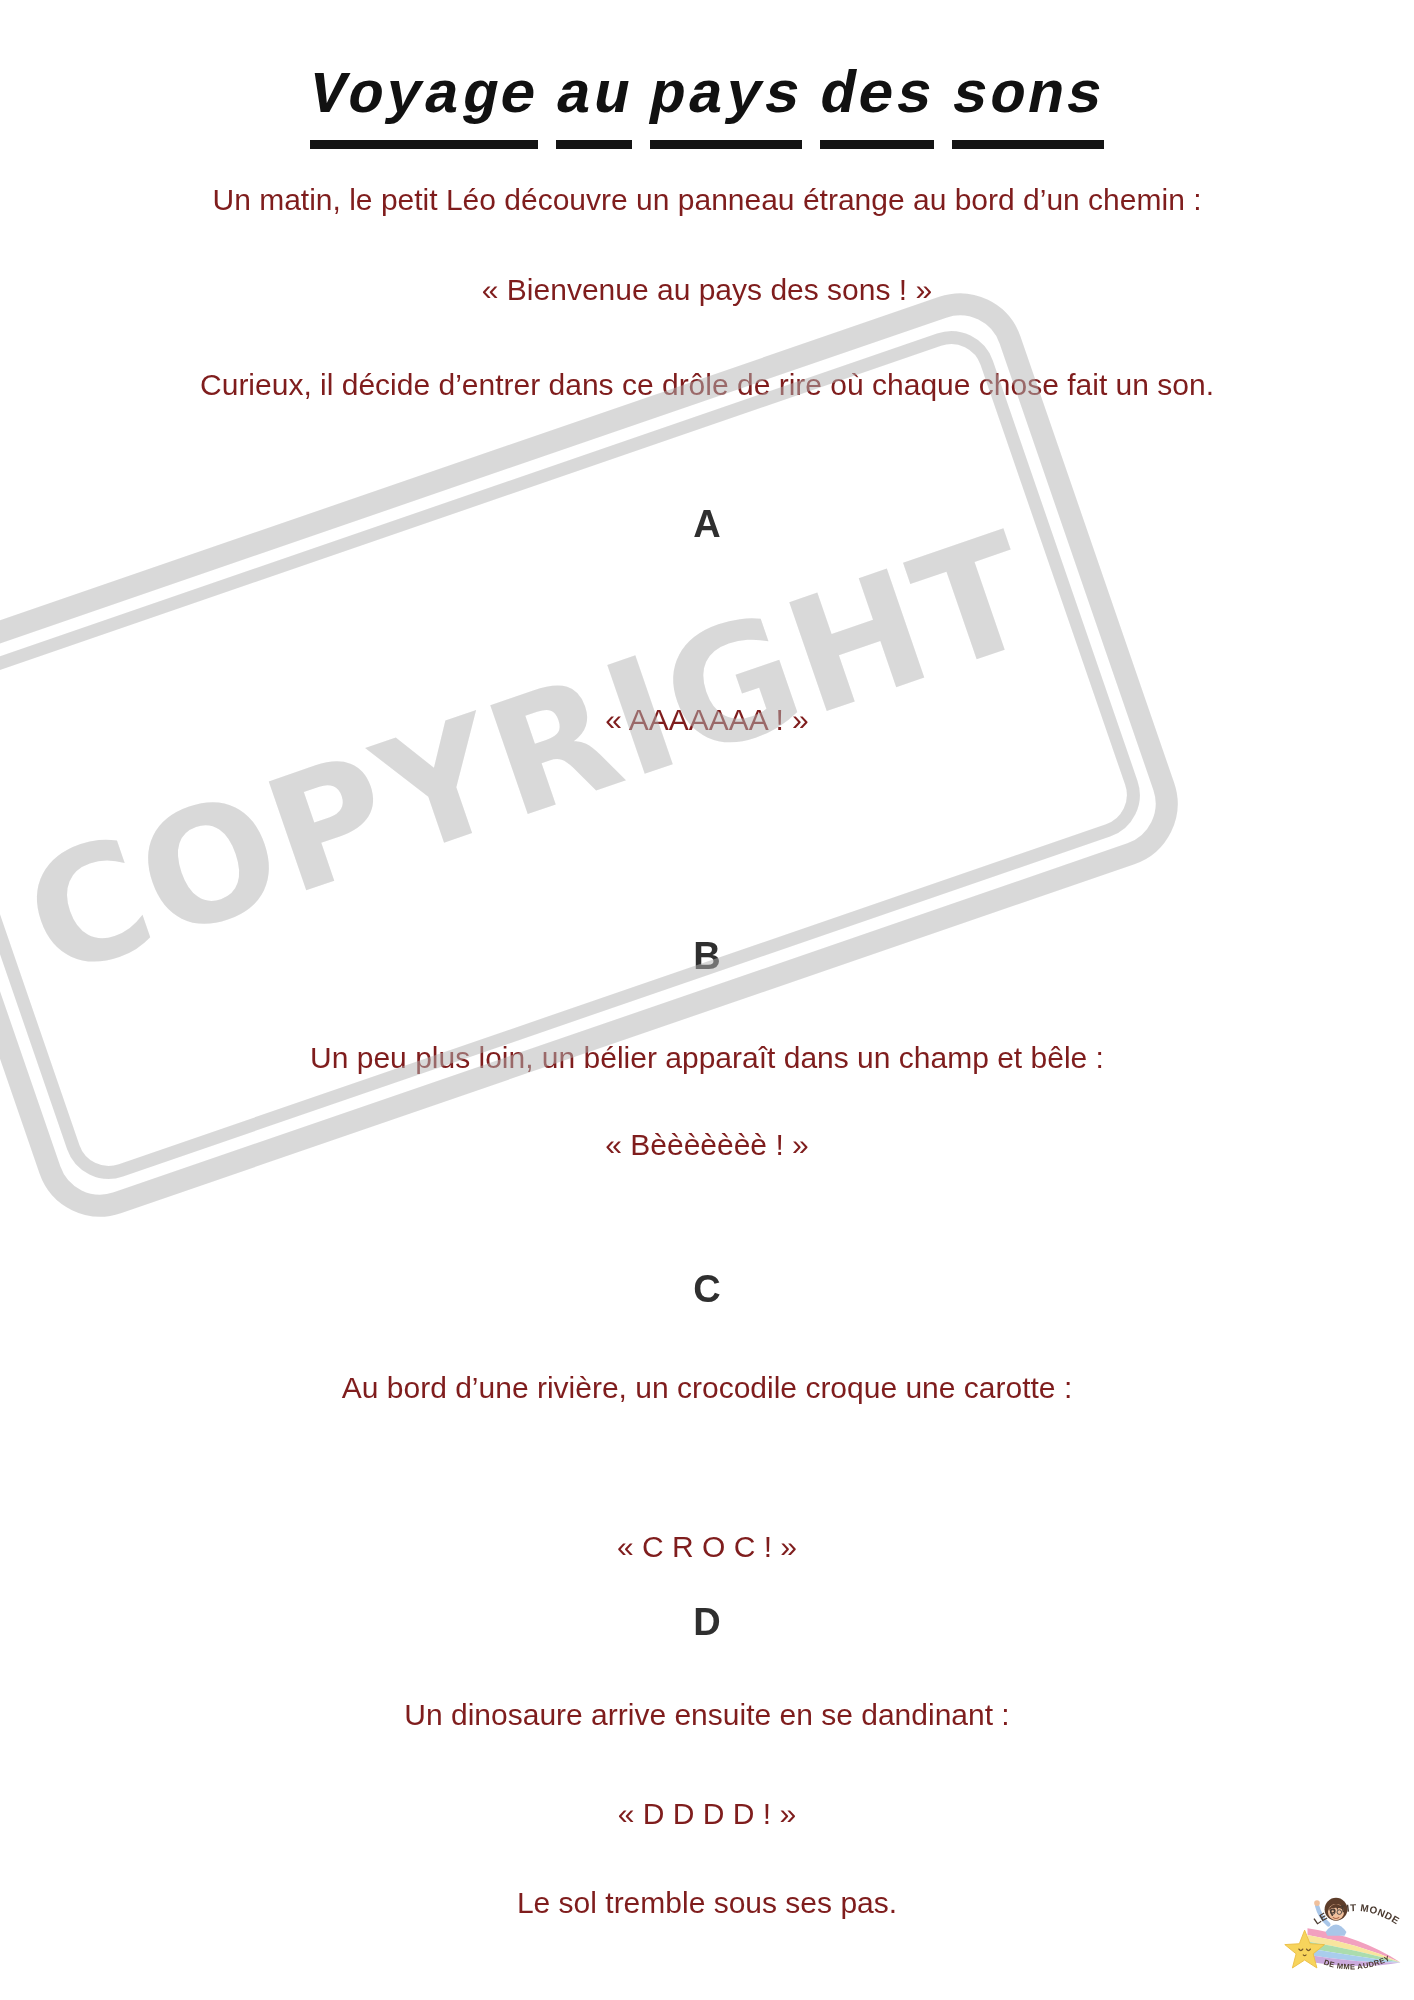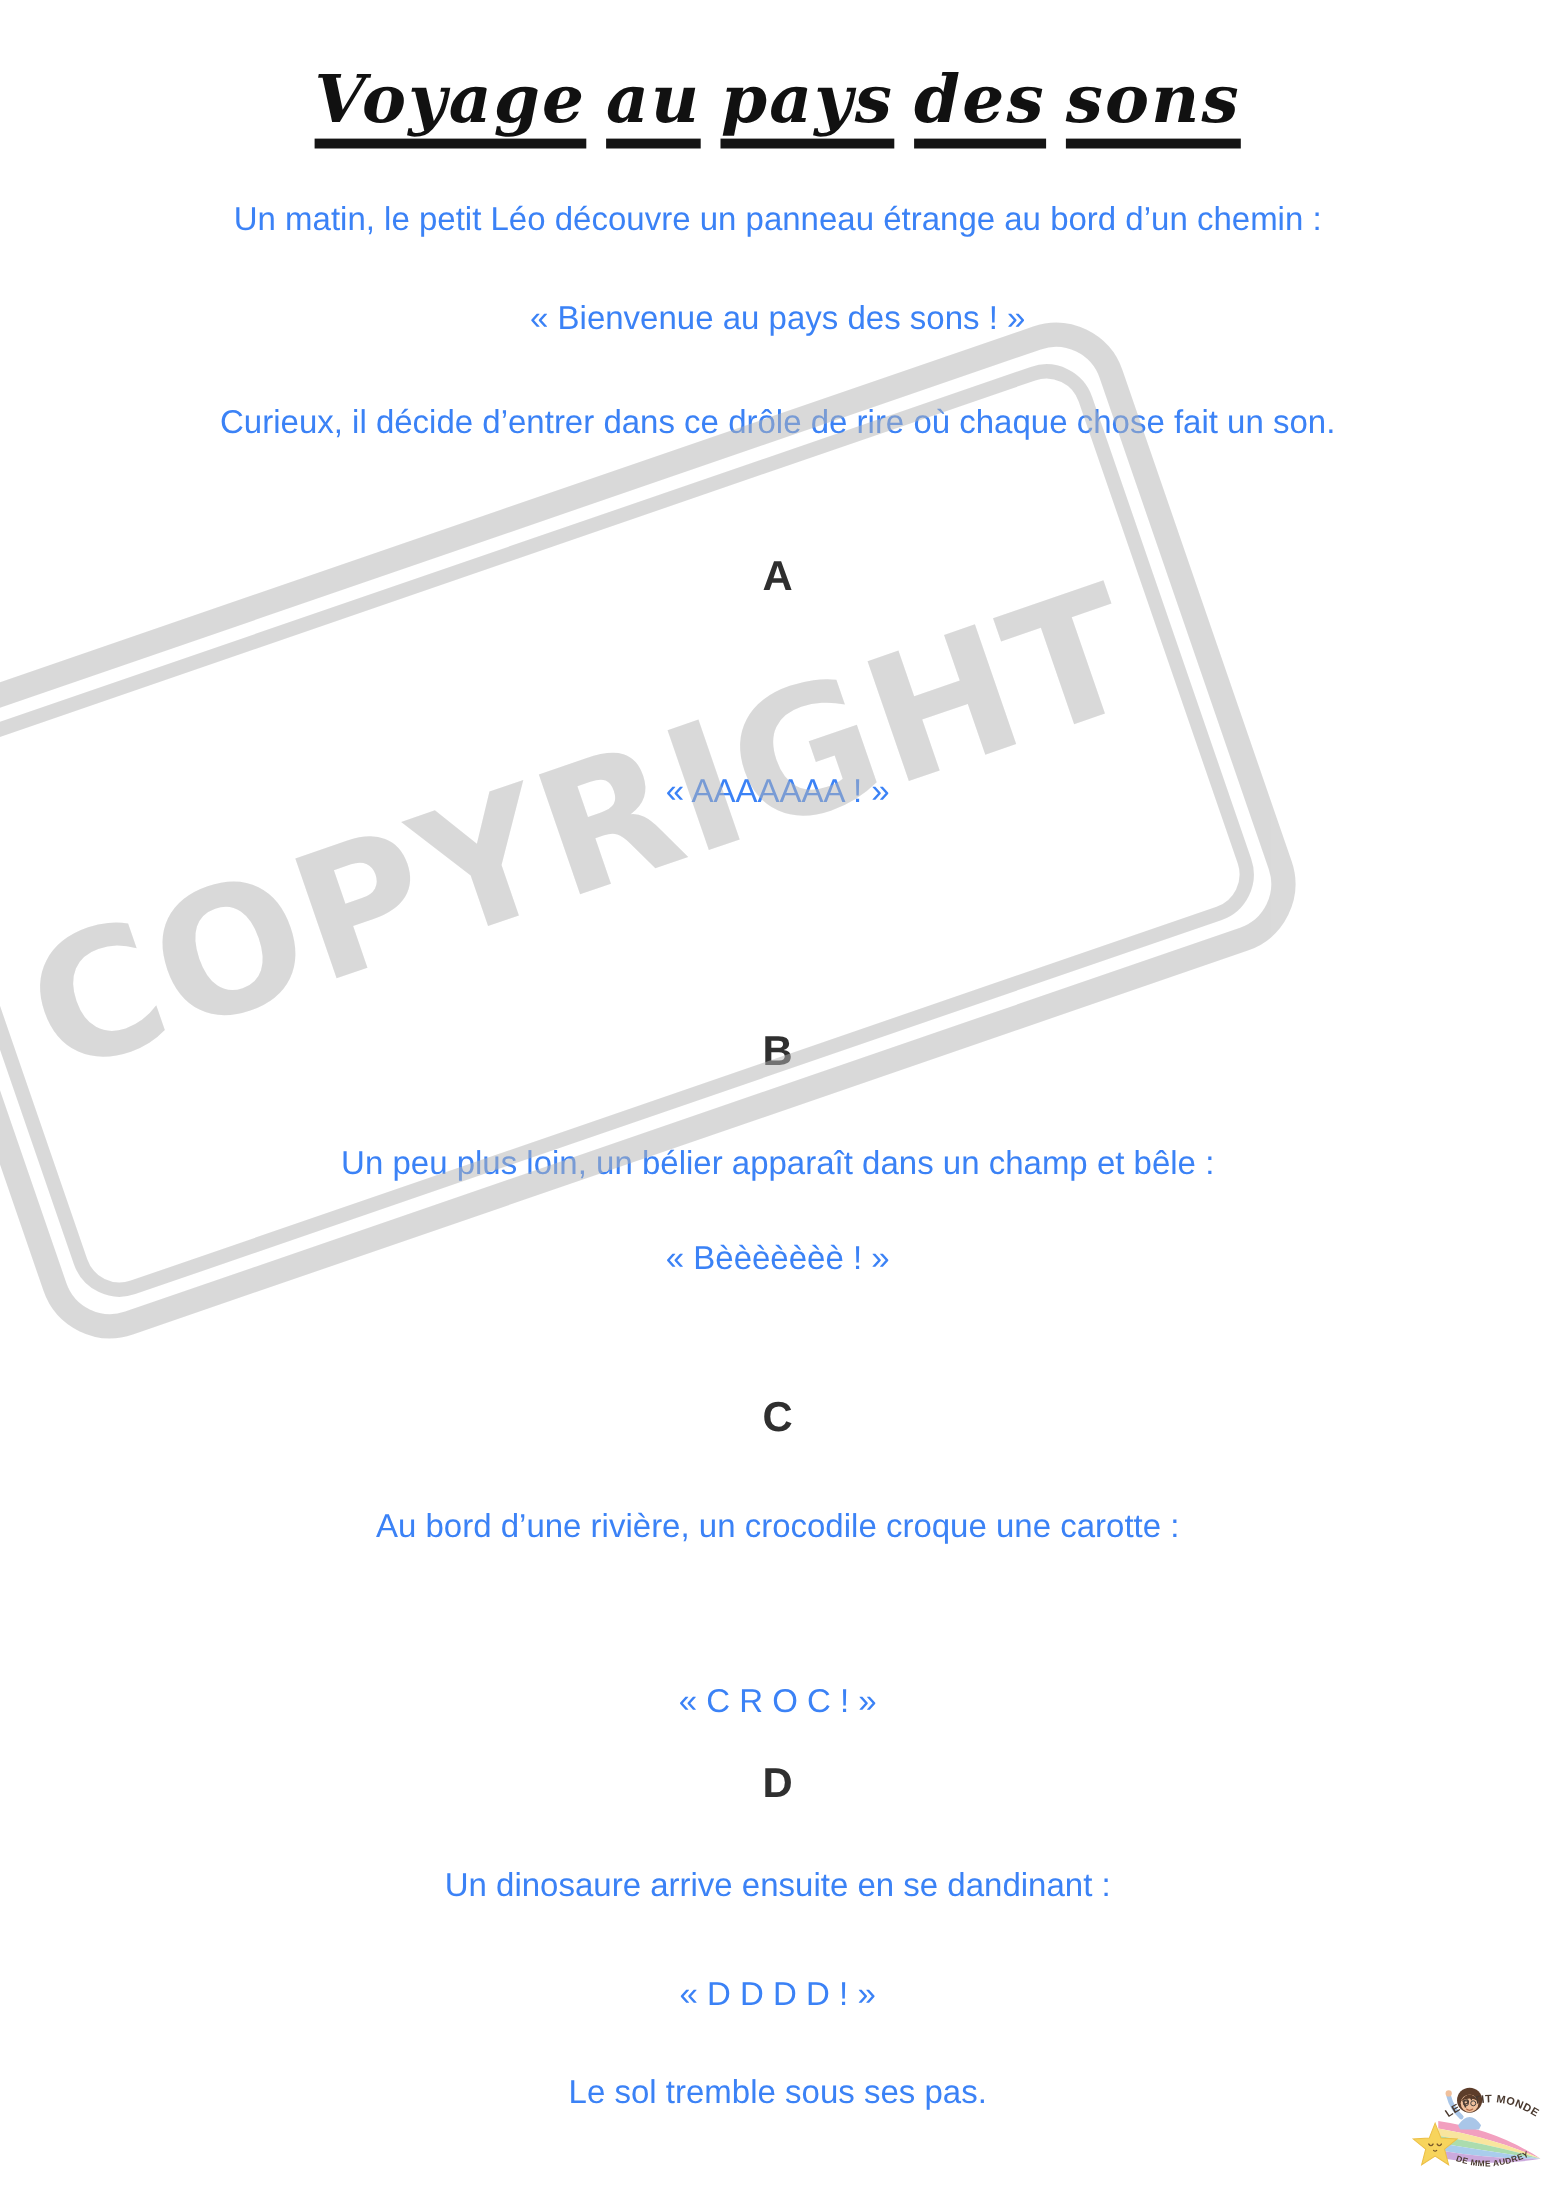--- a/index.html
+++ b/index.html
@@ -10,21 +10,21 @@
     overflow:hidden;
     font-family:"Liberation Sans", sans-serif;
     color:#3d3d3d;
   }
   .line{
     position:absolute;
     left:0;width:100%;
     text-align:center;
     font-size:30px;
     line-height:38px;
-    color:#3b82f6;
+    color:#7f1d1d;
     white-space:nowrap;
   }
   .letter{
     font-size:38px;
     line-height:46px;
     font-weight:700;
     color:#2f2f2f;
   }
   .title{
     position:absolute;
@@ -34,21 +34,23 @@
     font-style:italic;
     font-weight:bold;
     font-size:60px;
     color:#111111;
     letter-spacing:2px;
     white-space:nowrap;
   }
   .title .word{
     display:inline-block;
     border-bottom:9px solid #141414;
+    padding-bottom:10px;
     margin:0 9px;
+    font-family:Liberation Mono, monospace;
   }
   
   .watermark{
     position:absolute;
     left:-70px;top:455px;
     width:1200px;height:600px;
     transform:rotate(-19deg);
     opacity:0.5;
     pointer-events:none;
     z-index:5;

